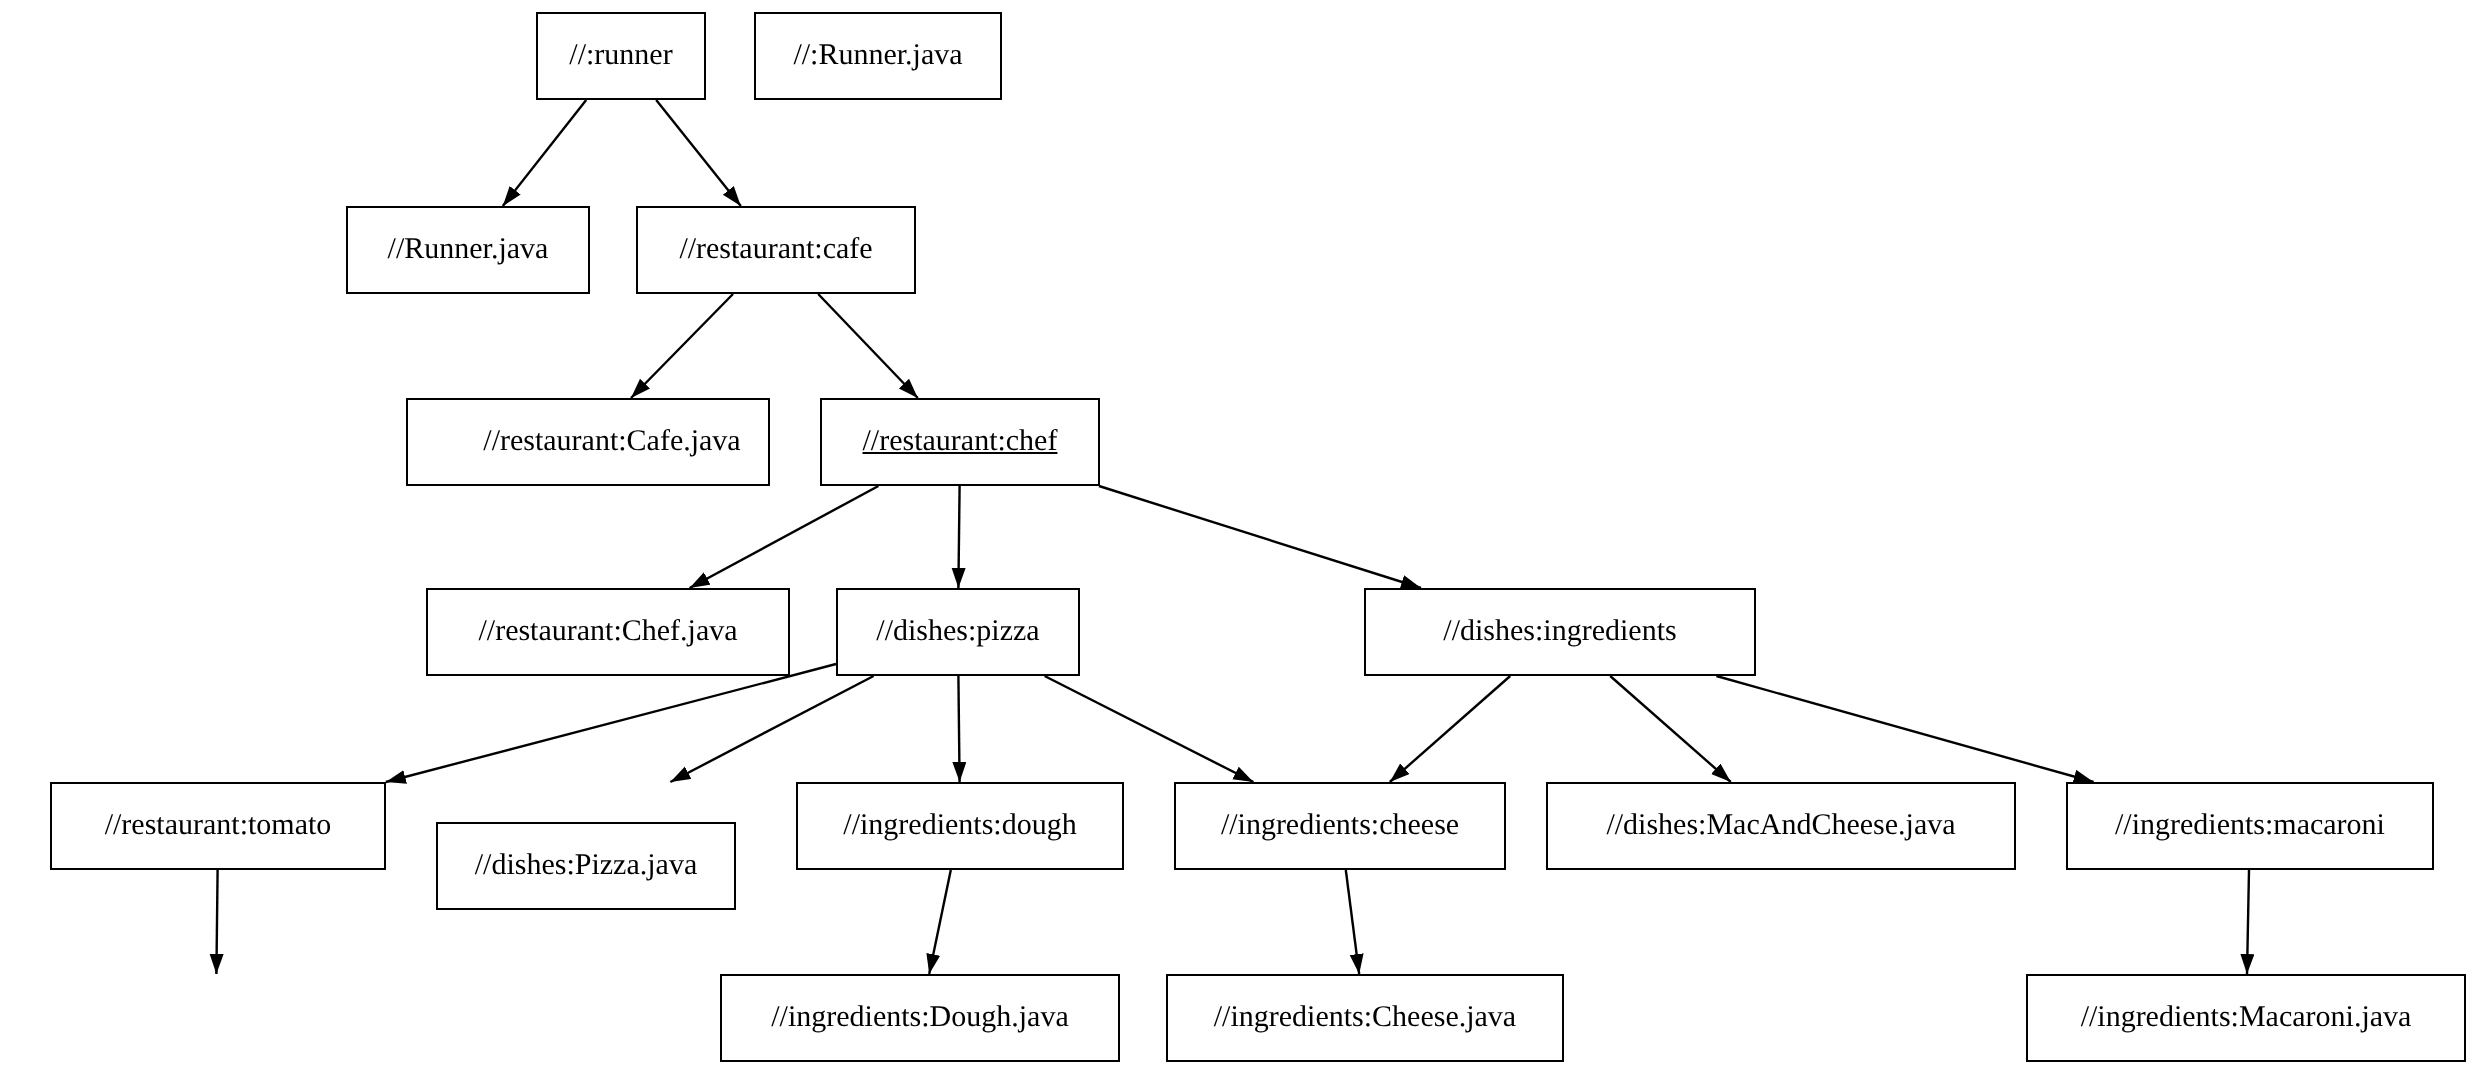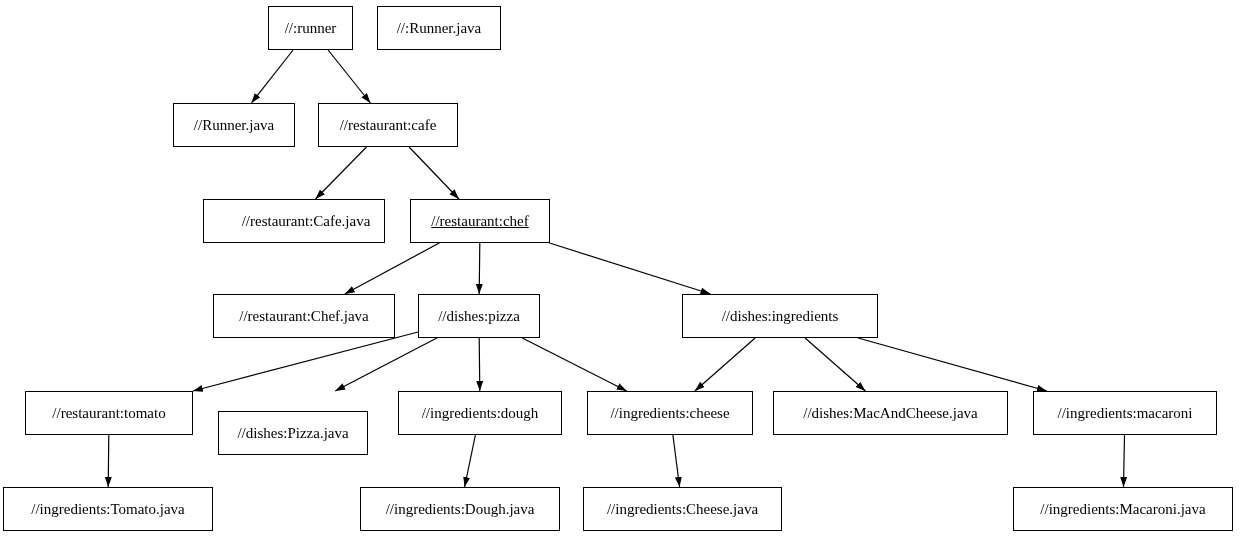--- a/index.html
+++ b/index.html
@@ -121,23 +121,20 @@
       </div>
       <div class="node" style="left: 587px; top: 391px; width: 166px; height: 44px;">
         <span>//ingredients:cheese</span>
       </div>
       <div class="node" style="left: 773px; top: 391px; width: 235px; height: 44px;">
         <span>//dishes:MacAndCheese.java</span>
       </div>
       <div class="node" style="left: 1033px; top: 391px; width: 184px; height: 44px;">
         <span>//ingredients:macaroni</span>
       </div>
-      <div class="node" style="left: 3px; top: 487px; width: 210px; height: 44px;">
-        <span>//ingredients:Tomato.java</span>
-      </div>
       <div class="node" style="left: 360px; top: 487px; width: 200px; height: 44px;">
         <span>//ingredients:Dough.java</span>
       </div>
       <div class="node" style="left: 583px; top: 487px; width: 199px; height: 44px;">
         <span>//ingredients:Cheese.java</span>
       </div>
       <div class="node" style="left: 1013px; top: 487px; width: 220px; height: 44px;">
         <span>//ingredients:Macaroni.java</span>
       </div>
     </div>

